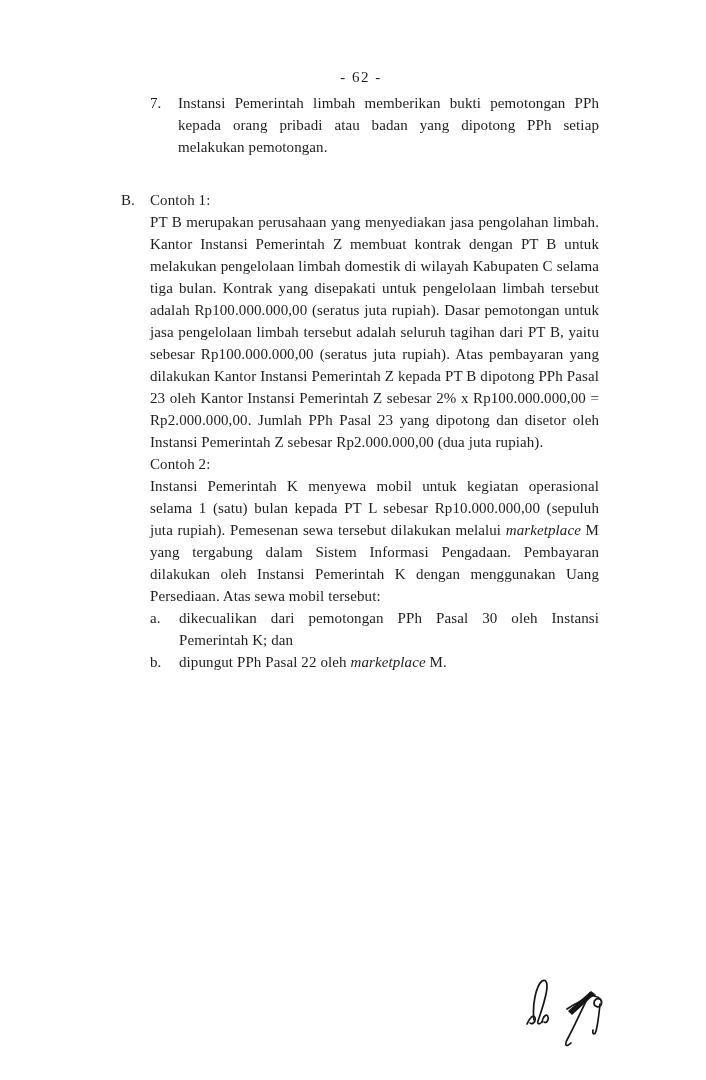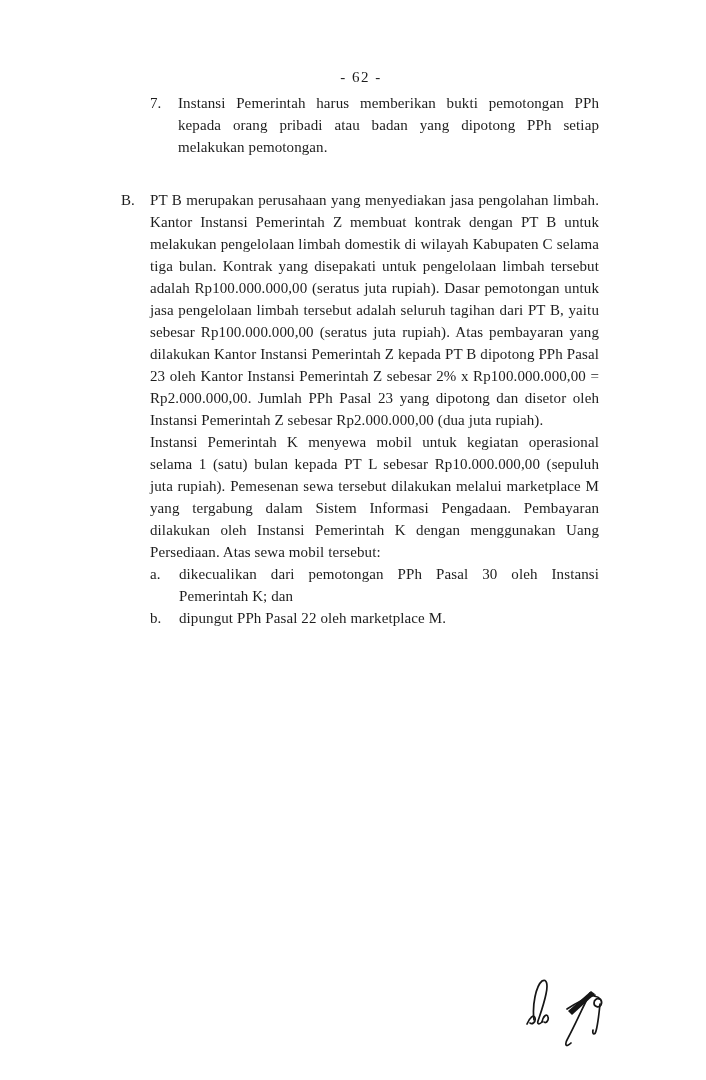--- a/index.html
+++ b/index.html
@@ -19,42 +19,44 @@
   }
   .block{position:absolute;display:flex;}
   .item7{top:92px;left:150px;width:449px;}
   .item7 > .marker{width:28px;flex-shrink:0;}
   .sectionB{top:189px;left:121px;width:478px;}
   .sectionB > .marker{width:29px;flex-shrink:0;}
   .content{flex:1 1 auto;min-width:0;}
   .para{text-align:justify;}
   .sub{display:flex;}
   .marker2{width:29px;flex-shrink:0;}
-  .it{}
+  .it{font-style:italic;}
   .paraf{
     position:absolute;left:520px;top:973px;
     width:100px;height:80px;
   }
 </style>
 </head>
 <body>
 
 <div class="page">
 
   <div class="pagenum">- 62 -</div>
 
   <div class="block item7">
     <span class="marker">7.</span>
-    <div class="content para">Instansi Pemerintah harus memberikan bukti pemotongan PPh kepada orang pribadi atau badan yang dipotong PPh setiap melakukan pemotongan.</div>
+    <div class="content para">Instansi Pemerintah limbah memberikan bukti pemotongan PPh kepada orang pribadi atau badan yang dipotong PPh setiap melakukan pemotongan.</div>
   </div>
 
   <div class="block sectionB">
     <span class="marker">B.</span>
     <div class="content">
+      <div>Contoh 1:</div>
       <div class="para">PT B merupakan perusahaan yang menyediakan jasa pengolahan limbah. Kantor Instansi Pemerintah Z membuat kontrak dengan PT B untuk melakukan pengelolaan limbah domestik di wilayah Kabupaten C selama tiga bulan. Kontrak yang disepakati untuk pengelolaan limbah tersebut adalah Rp100.000.000,00 (seratus juta rupiah). Dasar pemotongan untuk jasa pengelolaan limbah tersebut adalah seluruh tagihan dari PT B, yaitu sebesar Rp100.000.000,00 (seratus juta rupiah). Atas pembayaran yang dilakukan Kantor Instansi Pemerintah Z kepada PT B dipotong PPh Pasal 23 oleh Kantor Instansi Pemerintah Z sebesar 2% x Rp100.000.000,00 = Rp2.000.000,00. Jumlah PPh Pasal 23 yang dipotong dan disetor oleh Instansi Pemerintah Z sebesar Rp2.000.000,00 (dua juta rupiah).</div>
+      <div>Contoh 2:</div>
       <div class="para"><span>Instansi Pemerintah K menyewa mobil untuk kegiatan operasional selama 1 (satu) bulan kepada PT L sebesar Rp10.000.000,00 (sepuluh juta rupiah). Pemesenan sewa tersebut dilakukan melalui </span><span class="it">marketplace</span><span> M yang tergabung dalam Sistem Informasi Pengadaan. Pembayaran dilakukan oleh Instansi Pemerintah K dengan menggunakan Uang Persediaan. Atas sewa mobil tersebut:</span></div>
       <div class="sub">
         <span class="marker2">a.</span>
         <div class="content para">dikecualikan dari pemotongan PPh Pasal 30 oleh Instansi Pemerintah K; dan</div>
       </div>
       <div class="sub">
         <span class="marker2">b.</span>
         <div class="content"><span>dipungut PPh Pasal 22 oleh </span><span class="it">marketplace</span><span> M.</span></div>
       </div>
     </div>

